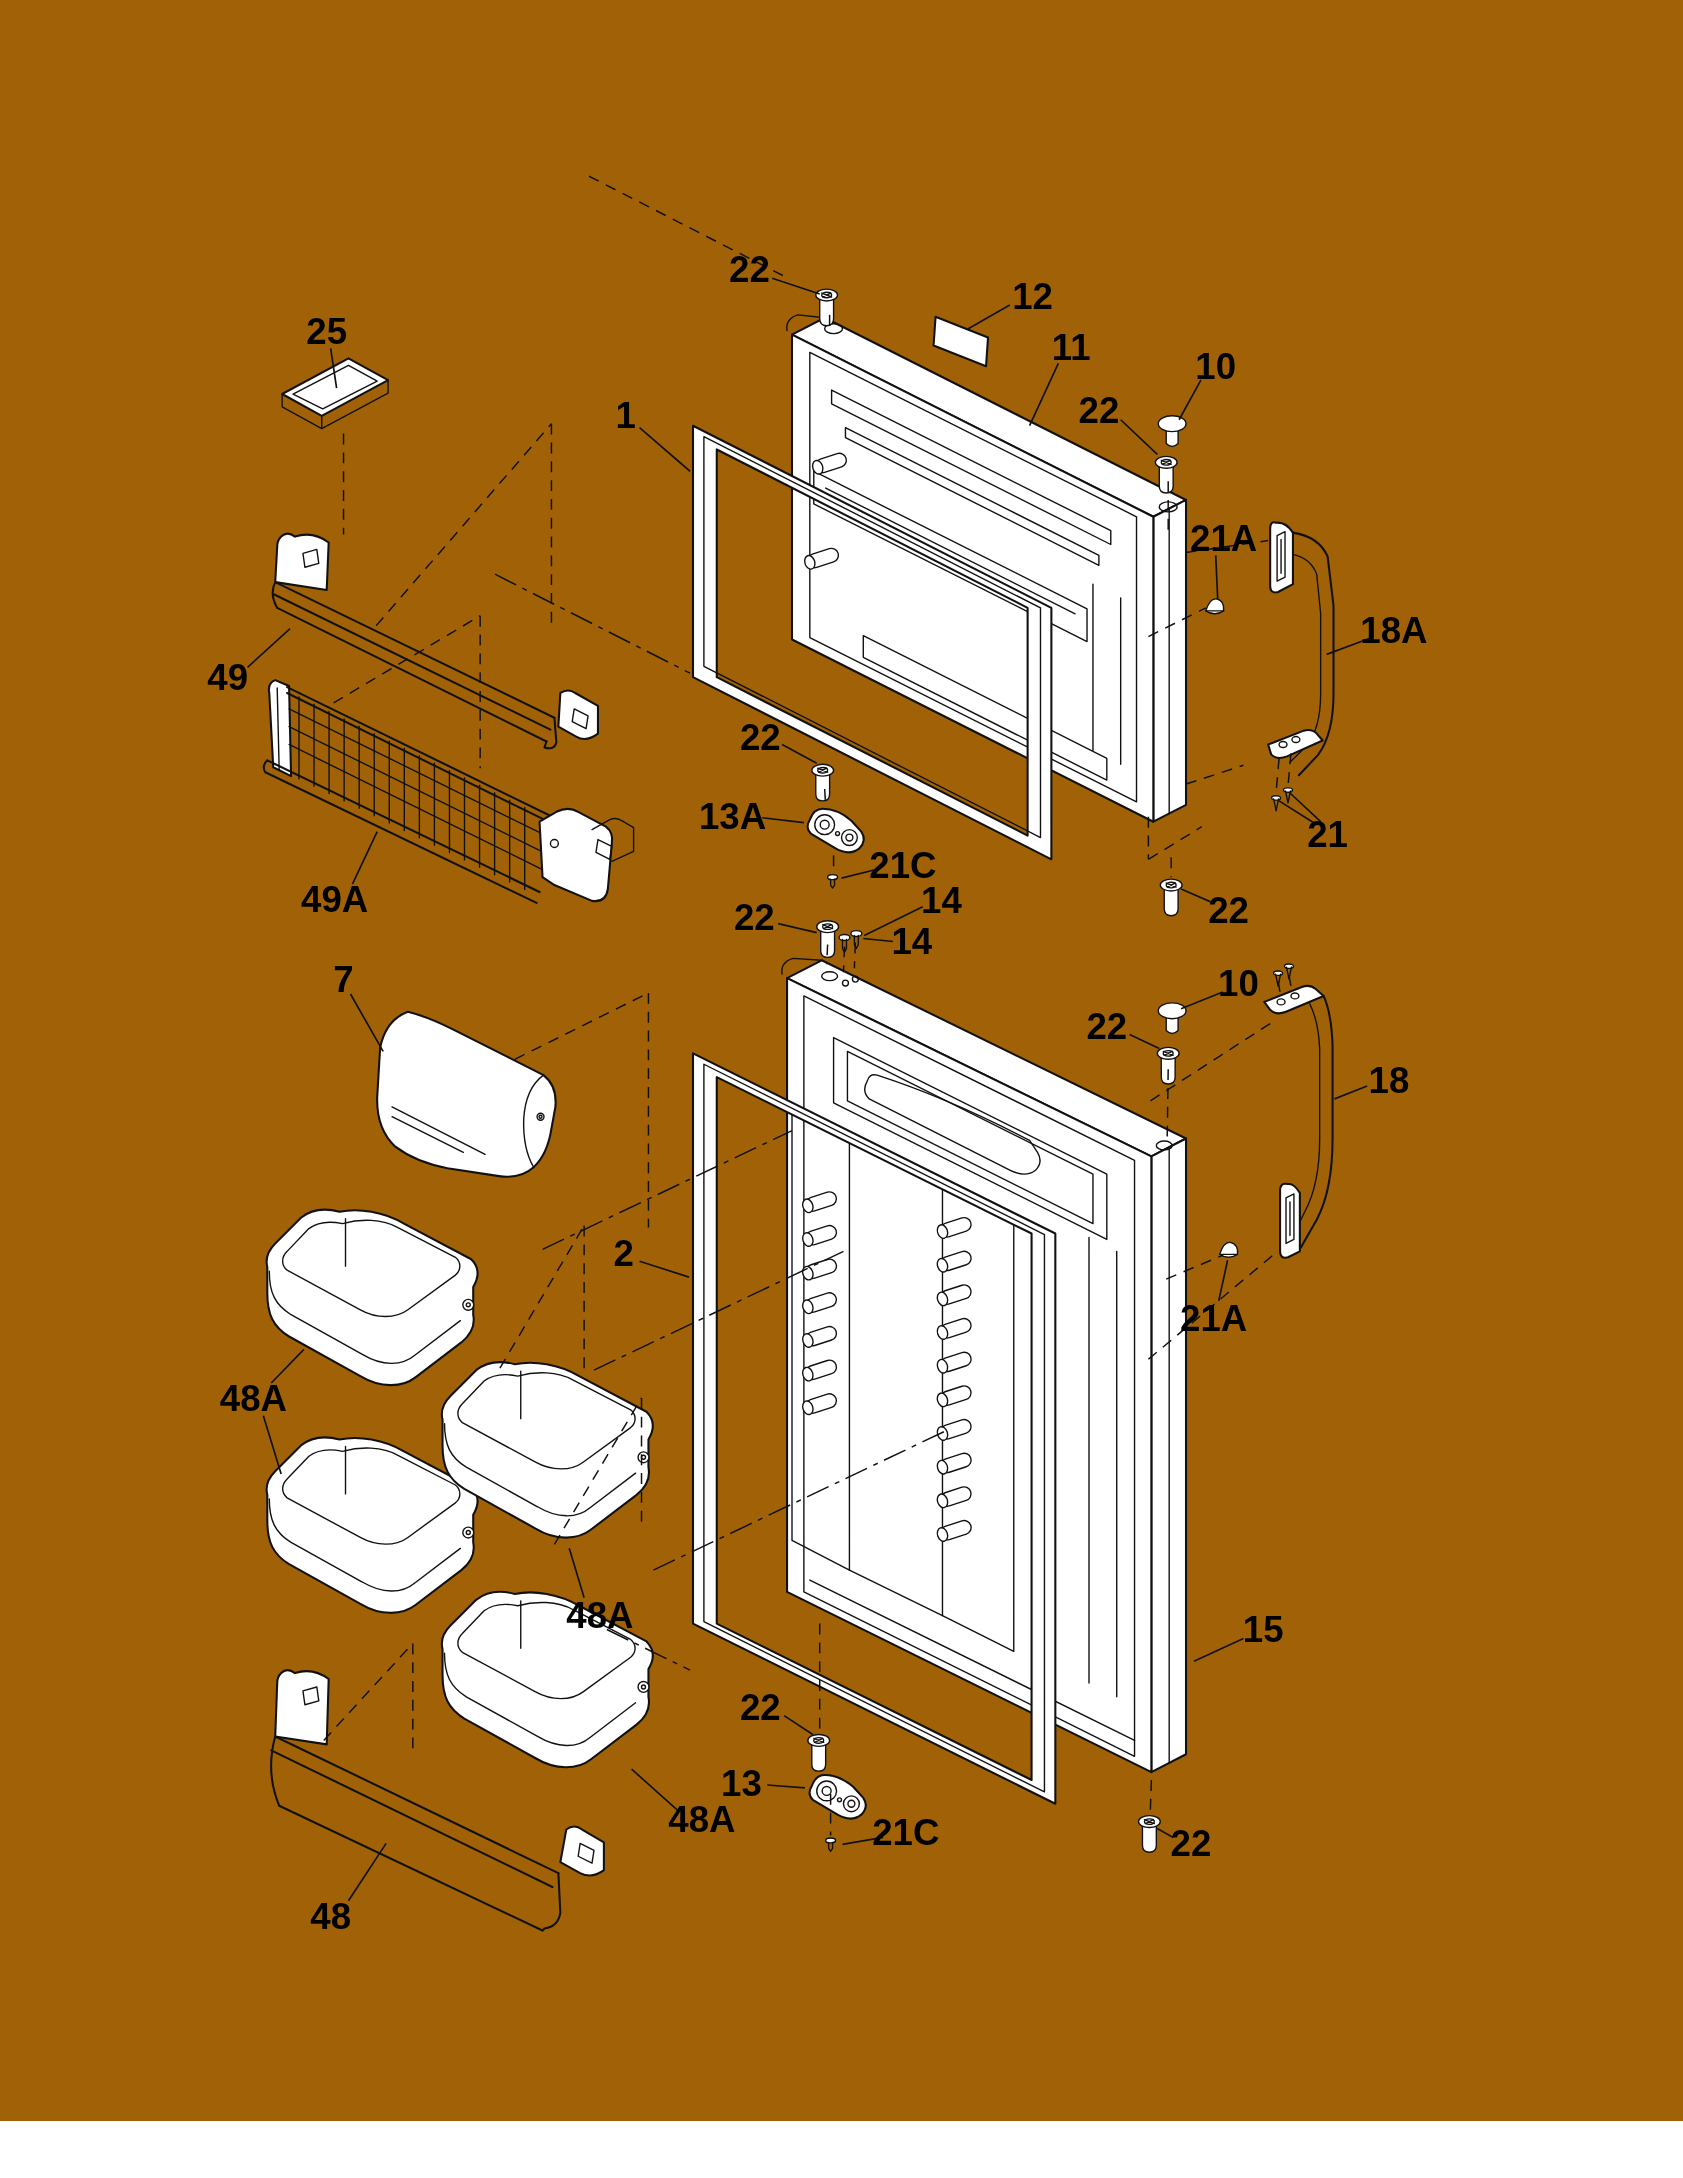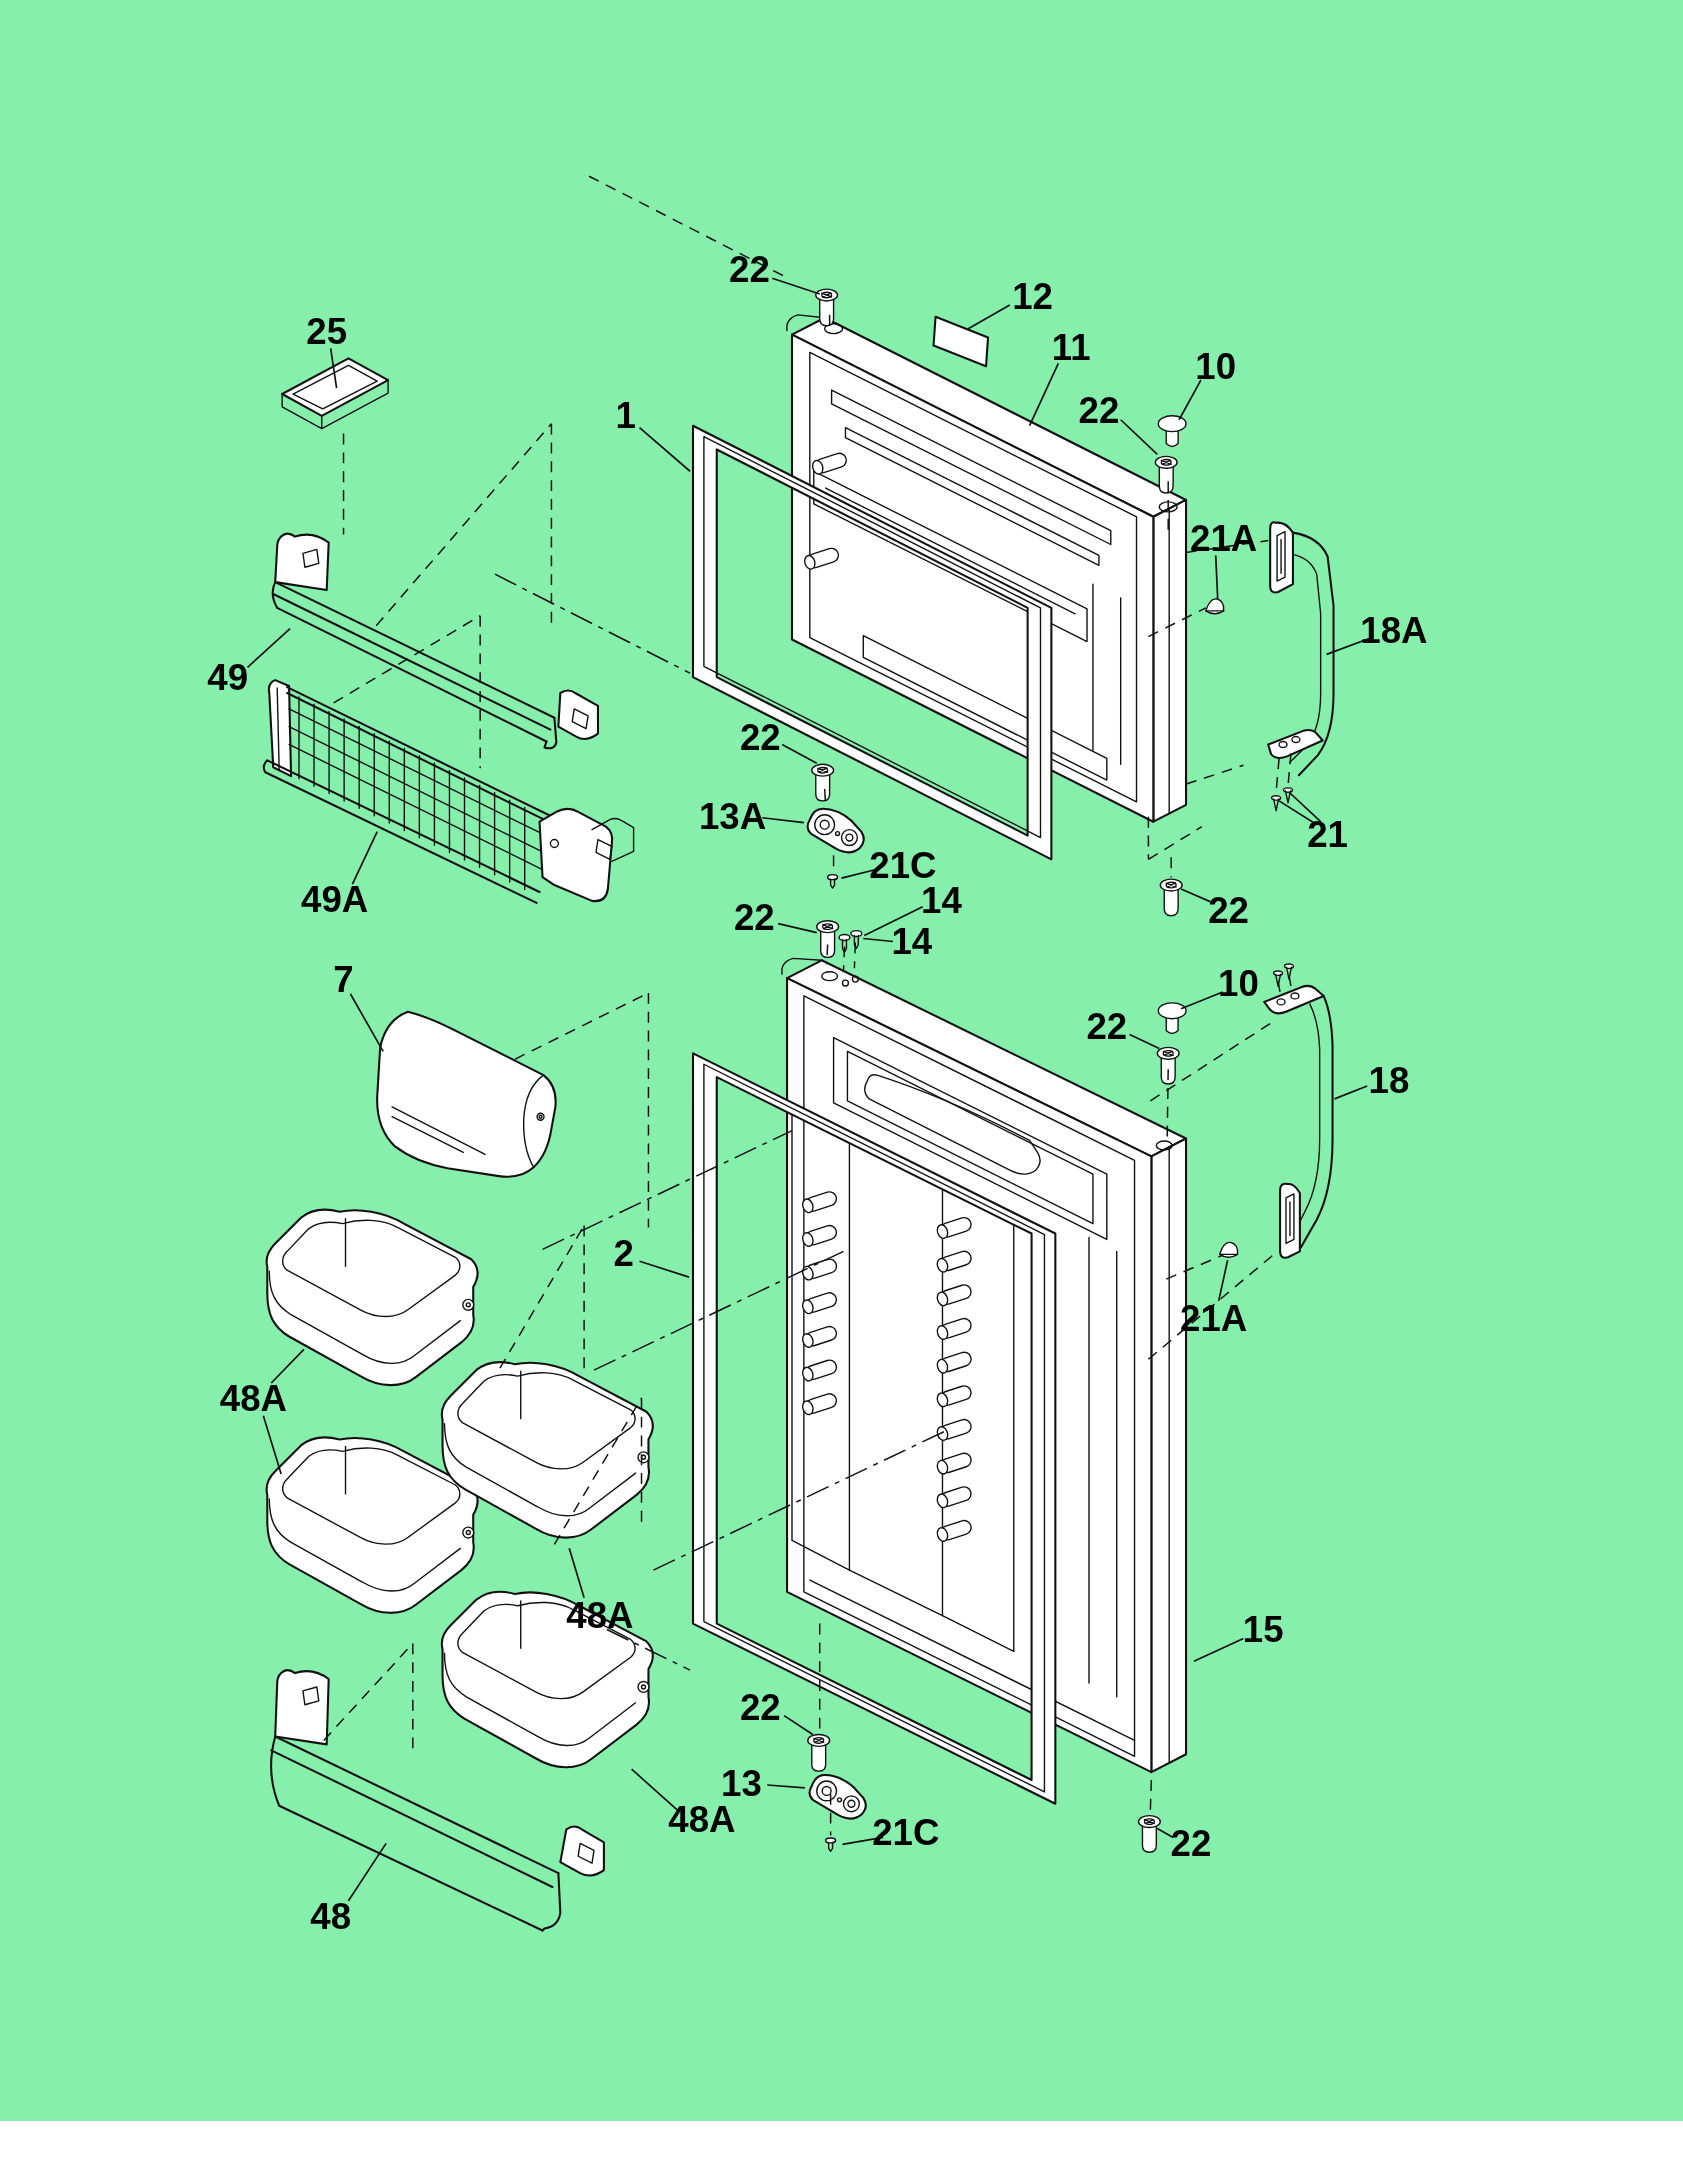--- a/index.html
+++ b/index.html
@@ -1,16 +1,16 @@
 <!DOCTYPE html>
 <html><head>
 <meta charset="utf-8">
 <style>
   html,body{margin:0;padding:0;background:#fff;}
-  .stage{position:relative;width:1683px;height:2121px;background:#86efac;overflow:hidden;
+  .stage{position:relative;width:1683px;height:2121px;background:#a16207;overflow:hidden;
          font-family:"Liberation Sans",sans-serif;}
   svg{position:absolute;left:0;top:0;}
   .pl{stroke:#111;stroke-width:2.1;fill:none;stroke-linejoin:round;stroke-linecap:round;}
   .pf{stroke:#111;stroke-width:2.1;fill:#ffffff;stroke-linejoin:round;stroke-linecap:round;}
   .tn{stroke:#111;stroke-width:1.4;fill:none;stroke-linejoin:round;stroke-linecap:round;}
   .tf{stroke:#111;stroke-width:1.4;fill:#ffffff;stroke-linejoin:round;}
   .dash{stroke:#111;stroke-width:1.5;fill:none;stroke-dasharray:11 8;}
   .dashdot{stroke:#111;stroke-width:1.5;fill:none;stroke-dasharray:24 7 5 7;}
   .leader{stroke:#111;stroke-width:1.7;fill:none;}
   .callout{font-family:"Liberation Sans",sans-serif;font-weight:bold;font-size:37px;fill:#000;

